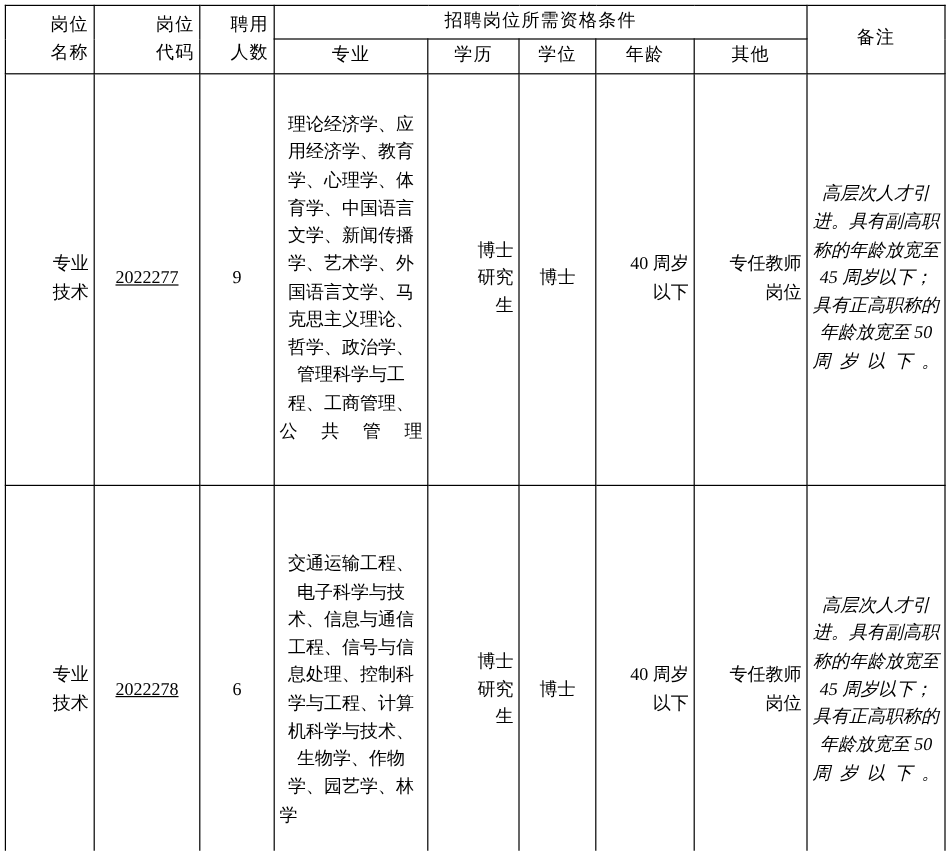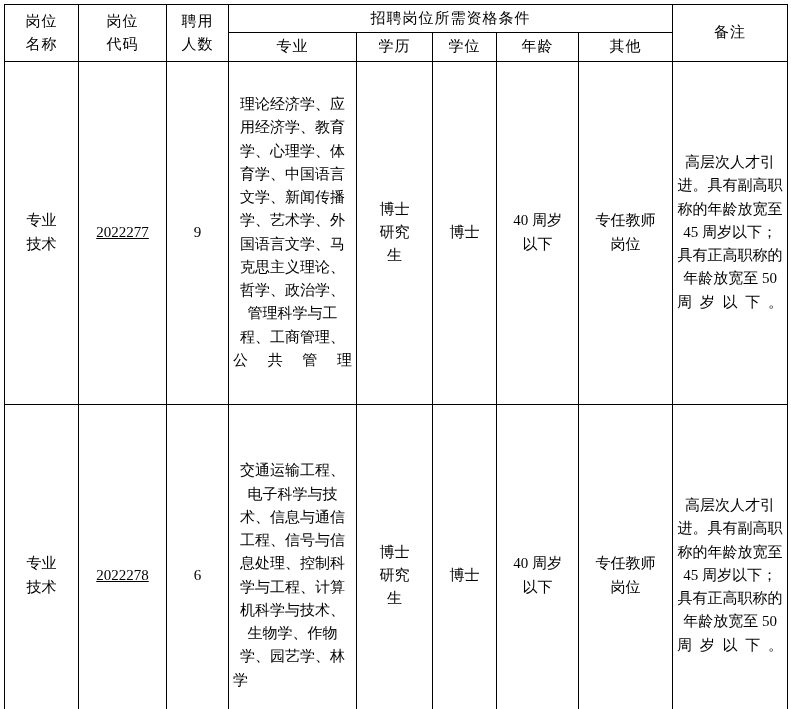--- a/index.html
+++ b/index.html
@@ -42,41 +42,44 @@
     font-size: 15px;
     letter-spacing: 1px;
   }
   .cell-major {
     font-size: 15px;
     line-height: 1.6;
     text-align: justify;
     text-align-last: justify;
     padding-left: 6px;
     padding-right: 6px;
+    font-family: Liberation Mono, monospace;
   }
   .cell-remark {
     font-size: 15px;
     line-height: 1.75;
     text-align: justify;
     text-align-last: justify;
     padding-left: 8px;
     padding-right: 8px;
     vertical-align: middle;
+    font-style: italic;
   }
   .cell-narrow {
     font-size: 15px;
     line-height: 1.6;
   }
   .cell-code {
     font-size: 15px;
     font-family: "Liberation Serif", "DejaVu Serif", serif;
     text-decoration: underline;
   }
   .two-line {
     display: block;
+    text-align: right;
   }
   .col-name   { width: 74px; }
   .col-code   { width: 88px; }
   .col-count  { width: 62px; }
   .col-major  { width: 128px; }
   .col-edu    { width: 76px; }
   .col-degree { width: 64px; }
   .col-age    { width: 82px; }
   .col-other  { width: 94px; }
   .col-remark { width: 115px; }

